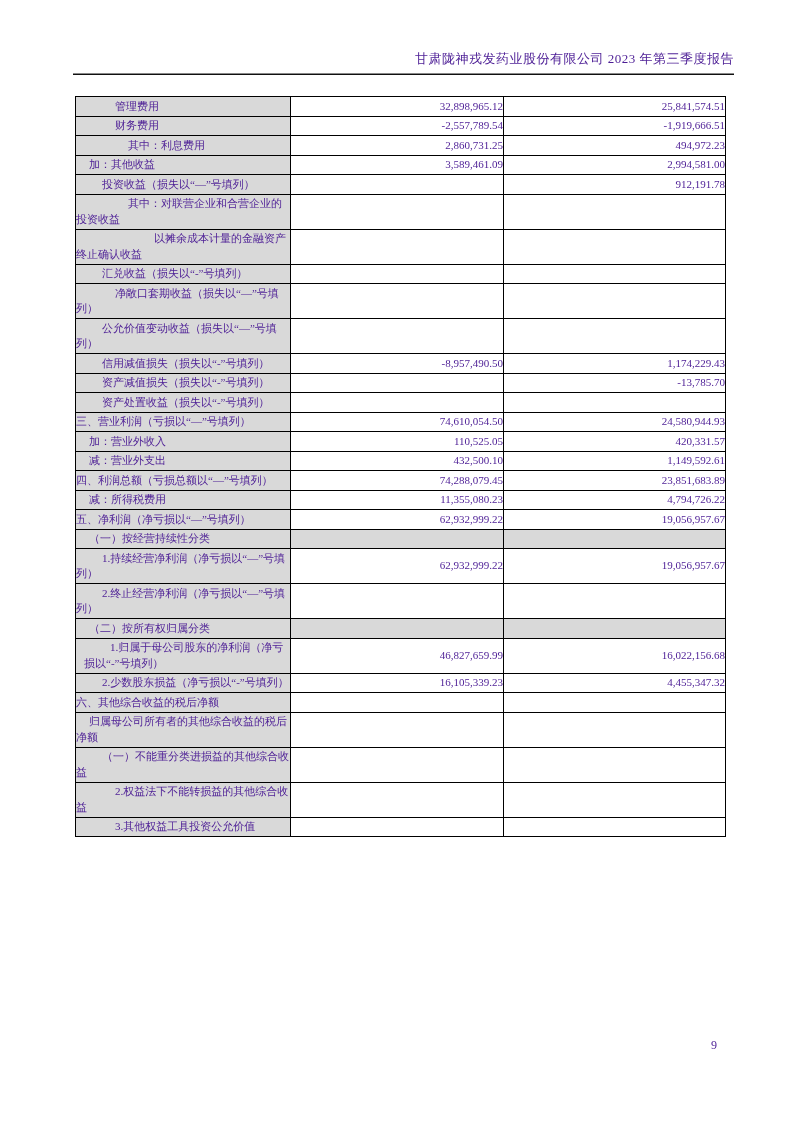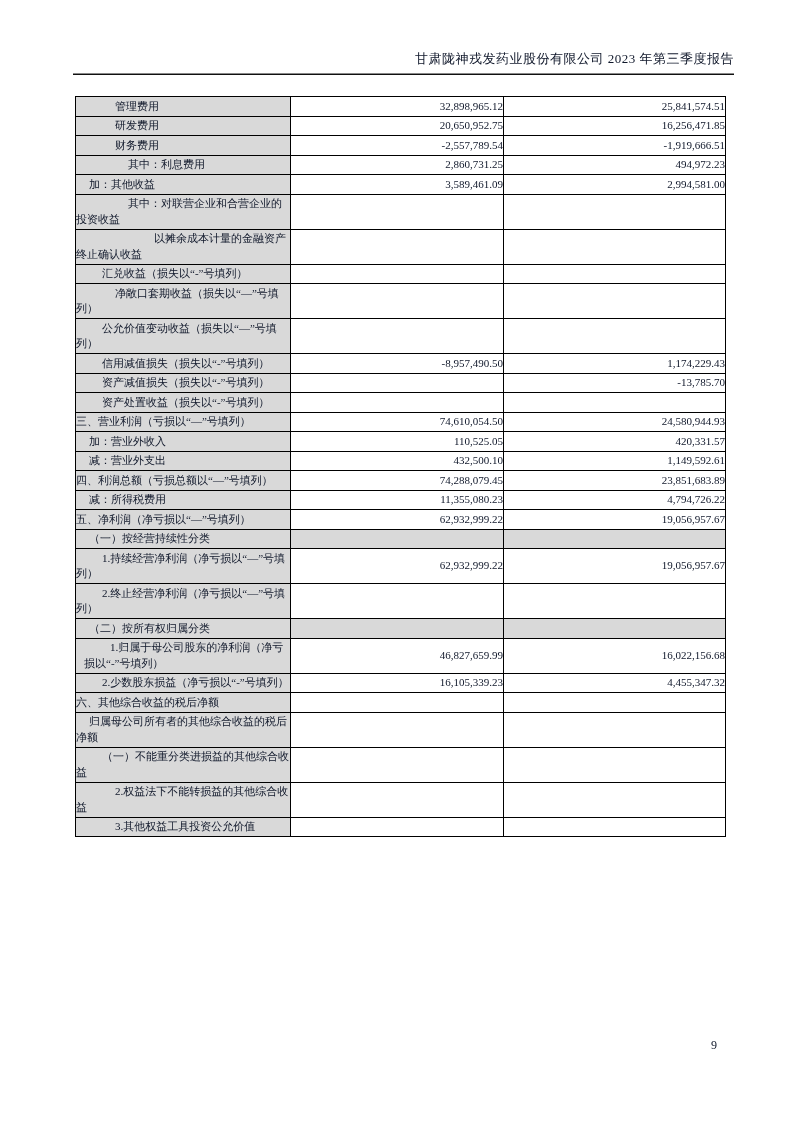--- a/index.html
+++ b/index.html
@@ -6,21 +6,21 @@
     margin: 0;
     padding: 0;
     background: #ffffff;
   }
   .page {
     position: relative;
     width: 793px;
     height: 1122px;
     background: #ffffff;
     font-family: "Liberation Serif", "DejaVu Serif", serif;
-    color: #0f172a;
+    color: #4c1d95;
     overflow: hidden;
   }
   .header-title {
     position: absolute;
     top: 50px;
     left: 73px;
     right: 59px;
     text-align: right;
     font-size: 13px;
     line-height: 17px;
@@ -91,40 +91,40 @@
       <col style="width:213px">
       <col style="width:222px">
     </colgroup>
     <tbody id="table-body">
         <tr>
           <td class="c-label" style="text-indent: 39px;">管理费用</td>
           <td class="c-num">32,898,965.12</td>
           <td class="c-num">25,841,574.51</td>
         </tr>
         <tr>
-          <td class="c-label" style="text-indent: 39px;">研发费用</td>
-          <td class="c-num">20,650,952.75</td>
-          <td class="c-num">16,256,471.85</td>
-        </tr>
-        <tr>
           <td class="c-label" style="text-indent: 39px;">财务费用</td>
           <td class="c-num">-2,557,789.54</td>
           <td class="c-num">-1,919,666.51</td>
         </tr>
         <tr>
           <td class="c-label" style="text-indent: 52px;">其中：利息费用</td>
           <td class="c-num">2,860,731.25</td>
           <td class="c-num">494,972.23</td>
         </tr>
         <tr>
           <td class="c-label" style="text-indent: 13px;">加：其他收益</td>
           <td class="c-num">3,589,461.09</td>
           <td class="c-num">2,994,581.00</td>
         </tr>
         <tr>
+          <td class="c-label" style="text-indent: 26px;">投资收益（损失以“—”号填列）</td>
+          <td class="c-num"></td>
+          <td class="c-num">912,191.78</td>
+        </tr>
+        <tr>
           <td class="c-label" style="text-indent: 52px;">其中：对联营企业和合营企业的投资收益</td>
           <td class="c-num"></td>
           <td class="c-num"></td>
         </tr>
         <tr>
           <td class="c-label" style="text-indent: 78px;">以摊余成本计量的金融资产终止确认收益</td>
           <td class="c-num"></td>
           <td class="c-num"></td>
         </tr>
         <tr>

